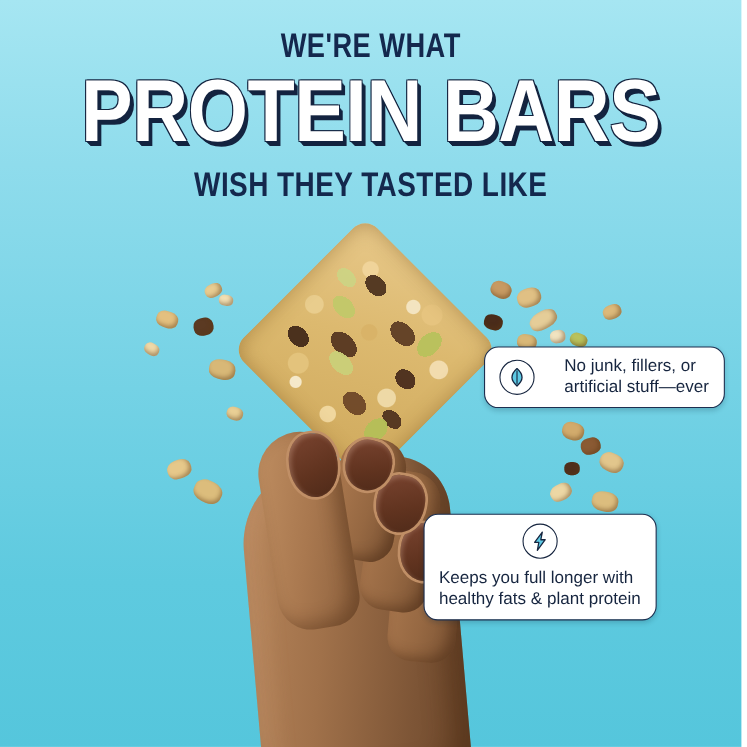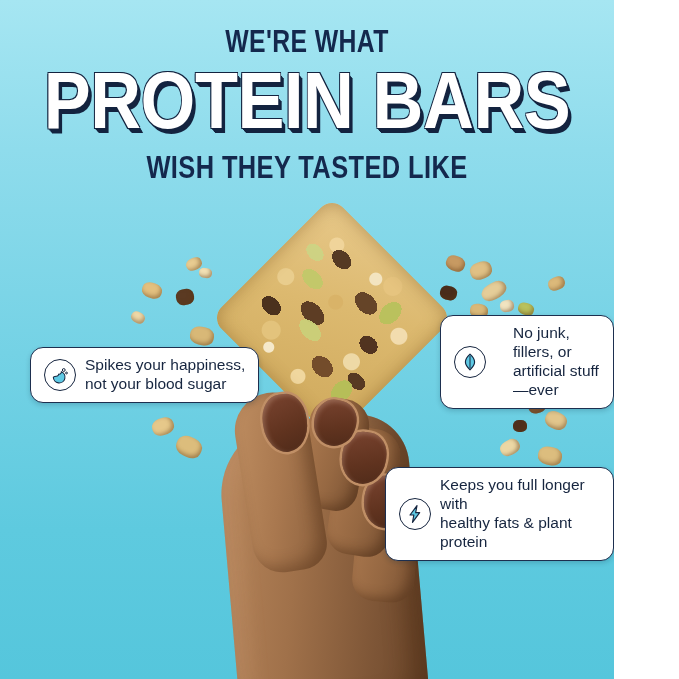--- a/index.html
+++ b/index.html
@@ -3,21 +3,21 @@
 <meta charset="utf-8">
 <style>
   * { margin:0; padding:0; box-sizing:border-box; }
   html, body {
     width:679px; height:679px;
     font-family:"Liberation Sans", sans-serif;
     overflow:hidden;
   }
   #stage {
     position:relative;
-    width:614px; height:679px;
+    width:674px; height:679px;
     background:linear-gradient(180deg,
       #a6e6f2 0%, #8fdcec 22%, #74d2e5 52%, #5ecadf 78%, #55c6dc 100%);
     overflow:hidden;
   }
 
   
   .head-wrap {
     position:absolute; left:0; right:0; top:26px;
     text-align:center; z-index:30;
   }
@@ -147,21 +147,21 @@
     font-weight:500;
   }
   .ic {
     flex:0 0 auto; width:32px; height:32px; border-radius:50%;
     border:1.8px solid #16253f; display:flex; align-items:center; justify-content:center;
   }
   .ic svg { display:block; }
 
   .c-happy   { left:30px;  top:347px; }
   .c-nojunk  { left:440px; top:315px;gap:27px; }
-  .c-full    { left:385px; top:467px; }
+  .c-full    { left:385px; top:467px;flex-direction:column; }
   .c-sweet   { left:52px;  top:545px; }
   .c-allergy { left:408px; top:607px; }
 </style>
 </head>
 <body>
 
 <div id="stage">
 
   <div class="head-wrap">
     <div class="head-line1">WE'RE WHAT</div>
@@ -200,31 +200,20 @@
   <div class="hand palm"></div>
   <div class="hand finger f3"></div>
   <div class="nail n3"></div>
   <div class="hand finger f2"></div>
   <div class="nail n2"></div>
   <div class="hand finger f1"></div>
   <div class="nail n1"></div>
   <div class="hand thumb"></div>
   <div class="nail n-thumb"></div>
 
-  <div class="callout c-happy">
-    <span class="ic">
-      <svg width="20" height="20" viewBox="0 0 24 24">
-        <path d="M4 14.5a7 7 0 1 0 9.6-6.5 2.6 2.6 0 0 1-3.2 3 2.6 2.6 0 0 1-2.8 2.4A7 7 0 0 0 4 14.5z" fill="#5ec9e4" stroke="#16253f" stroke-width="1.3" stroke-linejoin="round"></path>
-        <circle cx="16.5" cy="6" r="1.7" fill="none" stroke="#16253f" stroke-width="1.2"></circle>
-        <circle cx="19.8" cy="9.6" r="1.1" fill="none" stroke="#16253f" stroke-width="1.2"></circle>
-      </svg>
-    </span>
-    <span class="txt">Spikes your happiness,
-not your blood sugar</span>
-  </div>
 
   <div class="callout c-nojunk">
     <span class="ic">
       <svg width="20" height="20" viewBox="0 0 24 24">
         <path d="M12 2.5c3.6 3.2 5.5 6.4 5.5 9.6 0 3.8-2.6 6.6-5.5 9.4-2.9-2.8-5.5-5.6-5.5-9.4 0-3.2 1.9-6.4 5.5-9.6z" fill="#5ec9e4" stroke="#16253f" stroke-width="1.4" stroke-linejoin="round"></path>
         <path d="M12 4.5v15" stroke="#16253f" stroke-width="1.2"></path>
       </svg>
     </span>
     <span class="txt">No junk, fillers, or
 artificial stuff—ever</span>

